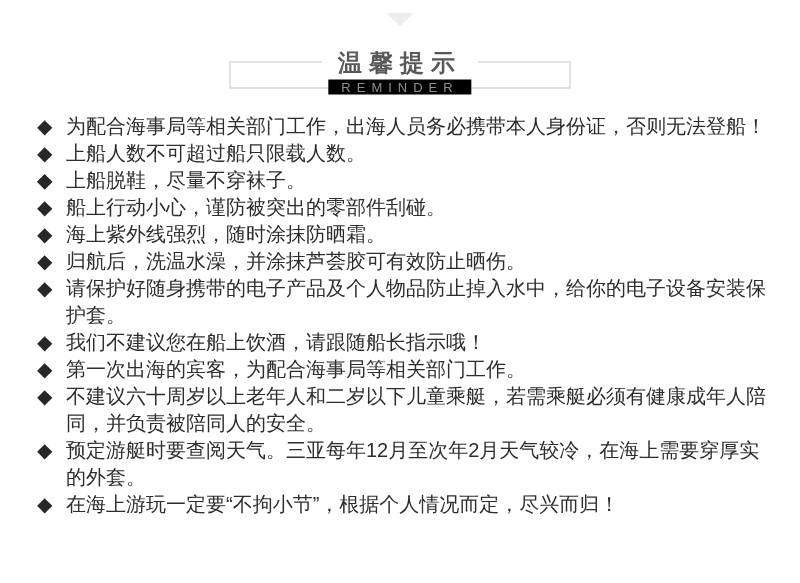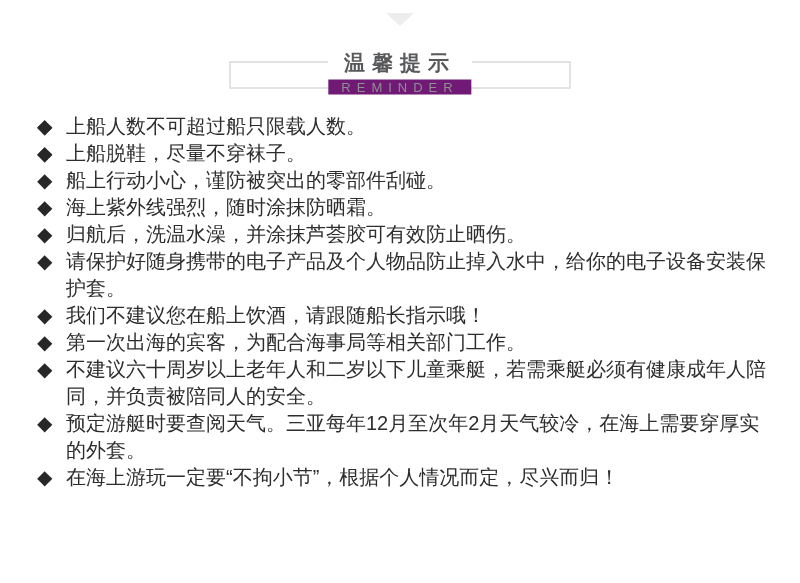--- a/index.html
+++ b/index.html
@@ -37,30 +37,30 @@
     margin: 35px auto 0;
     border: 2px solid var(--border);
   }
   .header-title {
     position: absolute;
     top: 0; left: 50%;
     transform: translate(-50%, -50%);
     background: #fff;
     padding: 0 16px;
     white-space: nowrap;
-    font-size: 21px;
+    font-size: 24px;
     font-weight: bold;
     letter-spacing: 7px;
     color: var(--title);
   }
   .header-subtitle {
     position: absolute;
     bottom: 0; left: 50%;
     transform: translate(-50%, 50%);
-    background: #701a75;
+    background: #000000;
     padding: 0 13px;
     white-space: nowrap;
     font-size: 13px;
     letter-spacing: 6px;
     color: var(--subtitle);
   }
 
   
   .reminder-list {
     list-style: none;
@@ -89,21 +89,21 @@
 <div class="page">
 
   <div class="triangle"></div>
 
   <div class="header-box">
     <div class="header-title">温馨提示</div>
     <div class="header-subtitle">REMINDER</div>
   </div>
 
   <ul class="reminder-list">
-      <li class="item"><span class="diamond">◆</span></li>
+      <li class="item"><span class="diamond">◆</span><span>为配合海事局等相关部门工作，出海人员务必携带本人身份证，否则无法登船！</span></li>
       <li class="item"><span class="diamond">◆</span><span>上船人数不可超过船只限载人数。</span></li>
       <li class="item"><span class="diamond">◆</span></li>
       <li class="item"><span class="diamond">◆</span><span>上船脱鞋，尽量不穿袜子。</span></li>
       <li class="item"><span class="diamond">◆</span><span>船上行动小心，谨防被突出的零部件刮碰。</span></li>
       <li class="item"><span class="diamond">◆</span><span>海上紫外线强烈，随时涂抹防晒霜。</span></li>
       <li class="item"><span class="diamond">◆</span><span>归航后，洗温水澡，并涂抹芦荟胶可有效防止晒伤。</span></li>
       <li class="item"><span class="diamond">◆</span><span>请保护好随身携带的电子产品及个人物品防止掉入水中，给你的电子设备安装保护套。</span></li>
       <li class="item"><span class="diamond">◆</span><span>我们不建议您在船上饮酒，请跟随船长指示哦！</span></li>
       <li class="item"><span class="diamond">◆</span><span>第一次出海的宾客，为配合海事局等相关部门工作。</span></li>
       <li class="item"><span class="diamond">◆</span><span>不建议六十周岁以上老年人和二岁以下儿童乘艇，若需乘艇必须有健康成年人陪同，并负责被陪同人的安全。</span></li>

